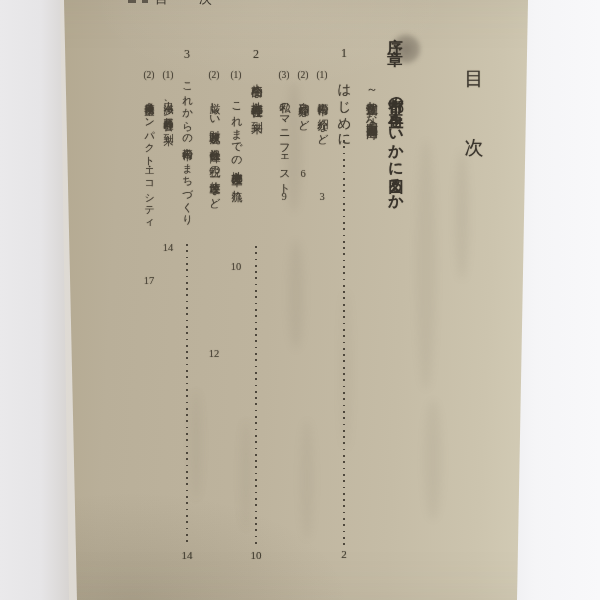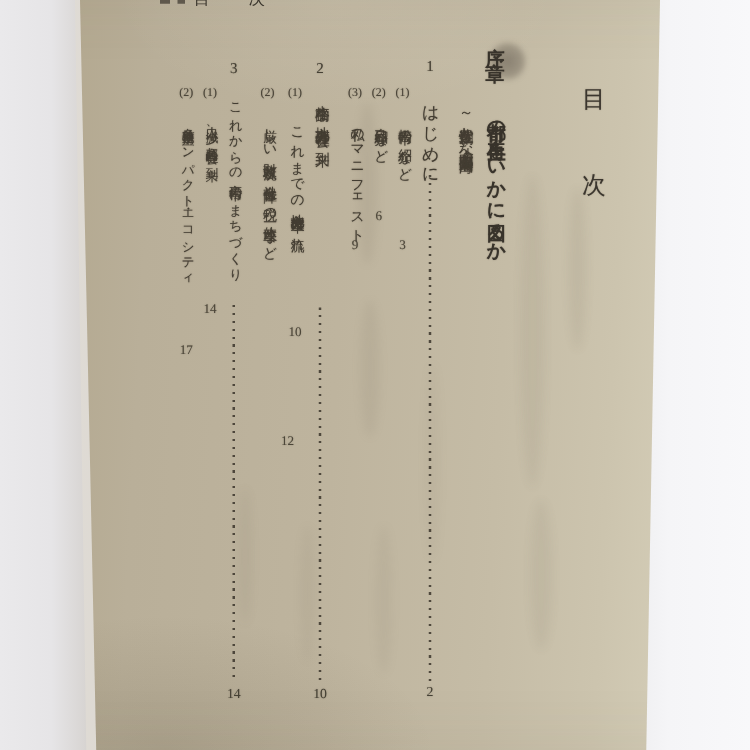--- a/index.html
+++ b/index.html
@@ -59,21 +59,21 @@
   #e8n{left:177px;top:48px;font-size:12px;}
   
   #e2n,#e3n,#e4n,#e6n,#e7n,#e9n,#e10n{font-size:9.5px;color:#4a4438;}
   #e2n{left:312px;top:71px;} #e3n{left:293px;top:71px;} #e4n{left:274px;top:71px;}
   #e6n{left:226px;top:71px;} #e7n{left:204px;top:71px;}
   #e9n{left:158px;top:71px;} #e10n{left:139px;top:71px;}
 
   
   #e2p,#e3p,#e4p,#e6p,#e7p,#e9p,#e10p{font-size:10.5px;color:#4c4639;}
   #e2p{left:312px;top:192px;} #e3p{left:293px;top:169px;} #e4p{left:274px;top:192px;}
-  #e6p{left:226px;top:262px;} #e7p{left:220px;top:349px;}
+  #e6p{left:226px;top:262px;} #e7p{left:204px;top:349px;}
   #e9p{left:158px;top:243px;} #e10p{left:139px;top:276px;}
   
   #e1p{left:334px;top:549px;font-size:11px;}
   #e5p{left:246px;top:550px;font-size:11px;}
   #e8p{left:177px;top:550px;font-size:11px;}
 
   
   #e1d{left:343px;top:140px;height:406px;}
   #e5d{left:255px;top:246px;height:300px;}
   #e8d{left:186px;top:244px;height:302px;}

